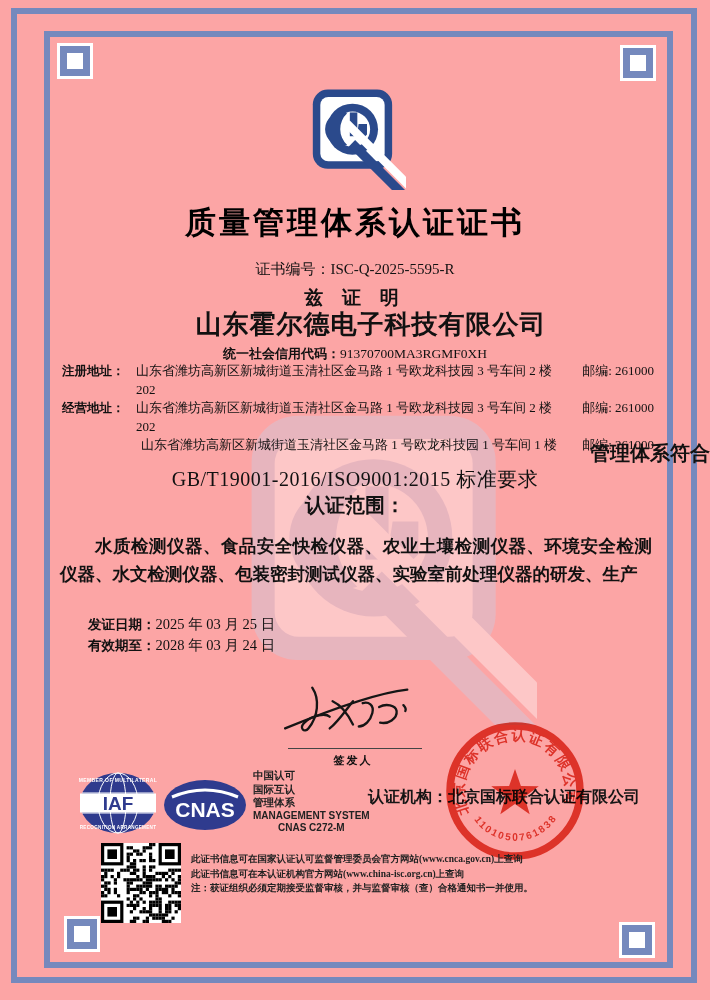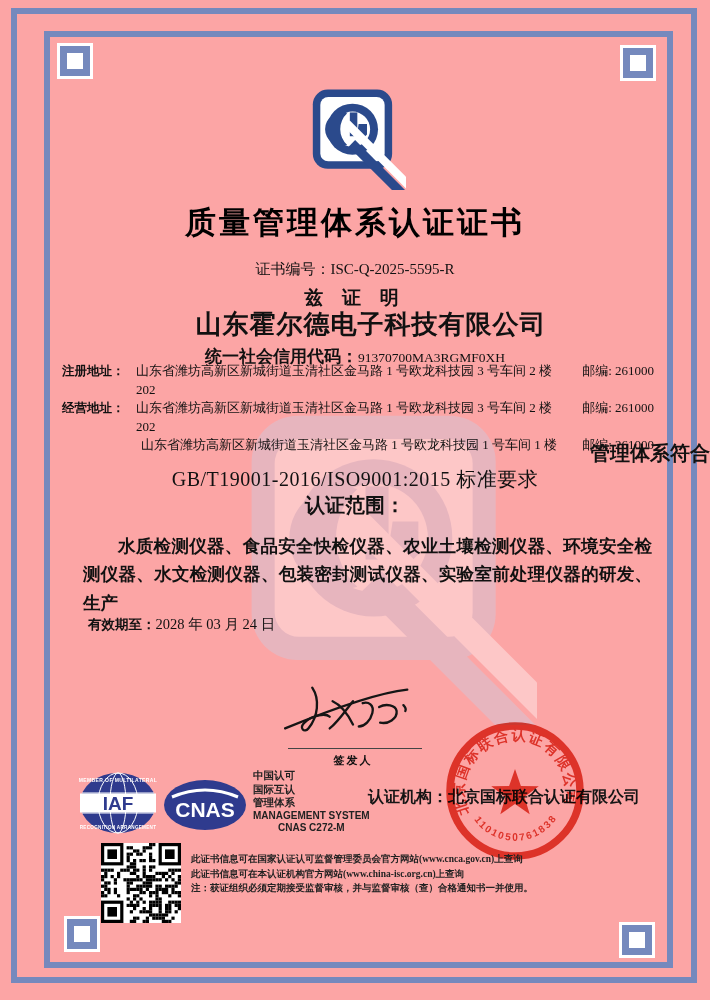--- a/index.html
+++ b/index.html
@@ -25,34 +25,34 @@
   
   .logo { position:absolute; left:306px; top:86px; width:100px; height:104px; color:#2b4a8c; }
   .title { position:absolute; left:0; right:0; top:202px; text-align:center;
            font-size:31px; font-weight:bold; letter-spacing:3px; color:#000; }
   .cert-no { position:absolute; left:0; right:0; top:260px; text-align:center; font-size:15px; }
   .certify { position:absolute; left:0; right:0; top:285px; text-align:center;
              font-size:19px; font-weight:bold; letter-spacing:7px; }
   .company { position:absolute; left:12px; right:0; top:307px; text-align:center;
              font-size:26px; font-weight:bold; letter-spacing:1px;padding-left:20px; }
   .credit  { position:absolute; left:0; right:0; top:345px; text-align:center; font-size:13.5px; }
-  .credit b { font-family:Liberation Mono, monospace; font-size:17px; }
+  .credit b { font-family:Liberation Mono, monospace; font-size:13px; }
 
   .addr-block { position:absolute; left:62px; right:56px; top:362px; font-size:13px; }
   .addr-row { display:flex; line-height:18.5px; }
   .addr-row .lbl { width:72px; font-weight:bold; flex:0 0 auto; font-family:"Liberation Sans", sans-serif; font-size:12.5px; }
   .addr-row .txt { flex:1 1 auto; text-align:left; padding-left:2px; }
   .addr-row.third .txt { text-align:center; }
   .addr-row .zip { flex:0 0 auto; width:92px; text-align:right; }
 
   .sys-head  { position:absolute; left:0; right:0; top:440px; text-align:right; font-size:20px; font-weight:bold; }
   .standard  { position:absolute; left:0; right:0; top:466px; text-align:center; font-size:20px; letter-spacing:.5px; }
   .scope-head{ position:absolute; left:0; right:0; top:492px; text-align:center; font-size:20px; font-weight:bold; }
   .scope     { position:absolute; left:60px; right:58px; top:532px; font-size:17.5px; font-weight:bold;
-               line-height:1.62; text-indent:2em; text-align:justify;margin-left:23px; }
+               line-height:1.62; text-indent:2em; text-align:justify; }
 
   .dates { position:absolute; left:88px; top:614px; font-size:14.5px; line-height:21px; }
   .dates .lbl { font-weight:bold; font-family:"Liberation Sans", sans-serif; font-size:13.5px; }
 
   .sign-wrap { position:absolute; left:278px; top:678px; width:150px; }
   .sign-svg { width:148px; height:64px; }
   .sign-line { margin:2px 6px 0 10px; border-top:1.5px solid #444; }
   .signer { text-align:center; font-size:11px; font-weight:bold; margin-top:4px;
             font-family:Liberation Mono, monospace; letter-spacing:2px; }
 
@@ -143,20 +143,23 @@
       <span class="zip"><span>邮编: </span><span>261000</span></span>
     </div>
   </div>
 
   <div class="sys-head">管理体系符合</div>
   <div class="standard">GB/T19001-2016/ISO9001:2015 标准要求</div>
   <div class="scope-head">认证范围：</div>
   <div class="scope">水质检测仪器、食品安全快检仪器、农业土壤检测仪器、环境安全检测仪器、水文检测仪器、包装密封测试仪器、实验室前处理仪器的研发、生产</div>
 
   <div class="dates">
+    <div>
+      <span class="lbl">发证日期：</span><span>2025 年 03 月 25 日</span>
+    </div>
     <div>
       <span class="lbl">有效期至：</span><span>2028 年 03 月 24 日</span>
     </div>
   </div>
 
   <div class="sign-wrap">
     <svg class="sign-svg" viewBox="0 0 150 66">
       <g fill="none" stroke="#151515" stroke-width="2.4" stroke-linecap="round">
         <path d="M6 52 C 40 38, 95 16, 132 12"></path>
         <path d="M34 10 C 42 22, 40 40, 30 52 C 26 57, 20 52, 26 46 C 34 38, 48 36, 52 40"></path>

